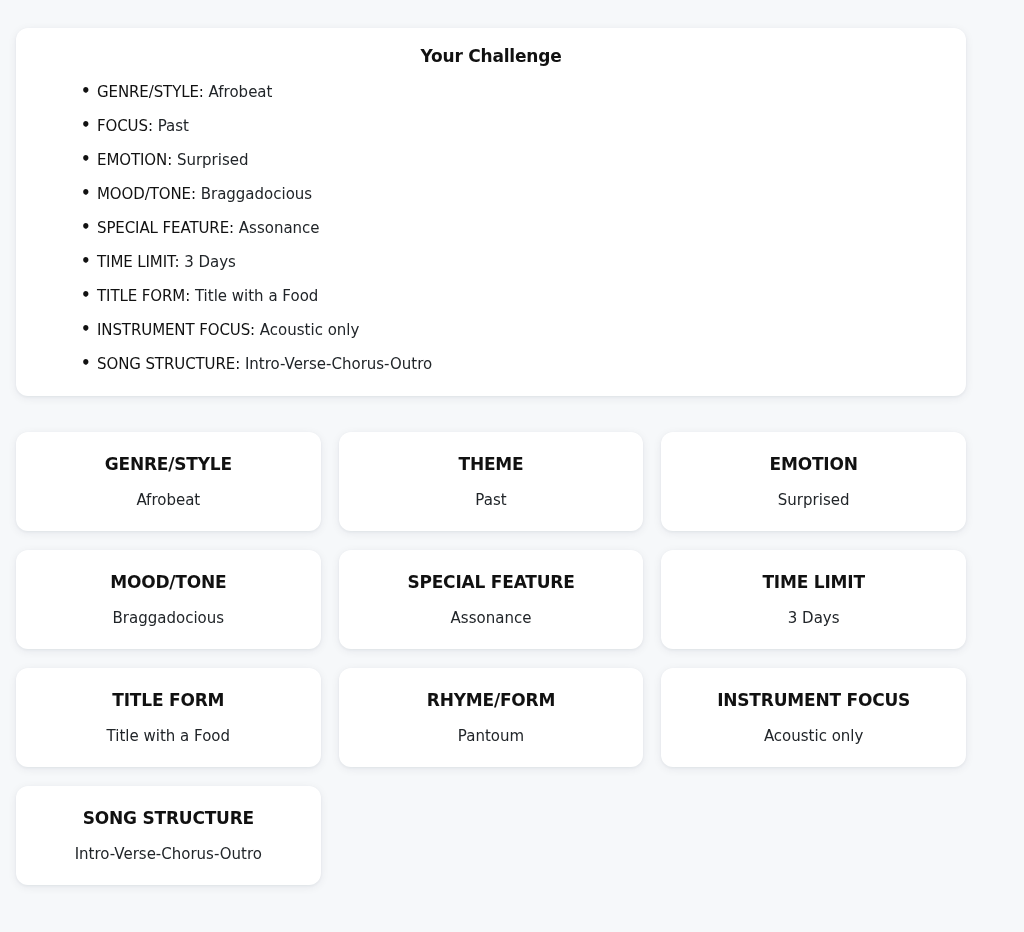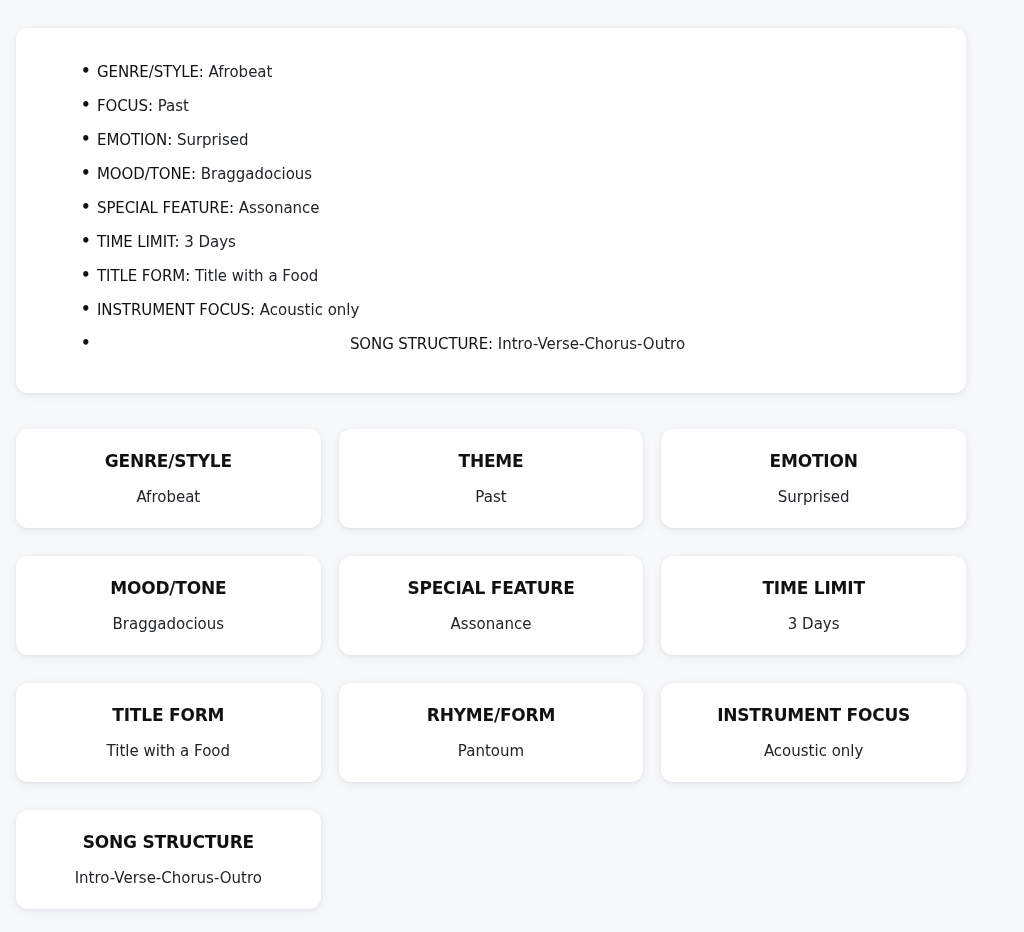--- a/index.html
+++ b/index.html
@@ -42,40 +42,40 @@
     margin: 16px 0 0 0;
     padding: 0 0 0 37px;
   }
   .challenge-item {
     position: relative;
     padding-left: 16px;
     font-size: 15px;
     line-height: 20px;
     margin-bottom: 14px;
   }
-  .challenge-item:last-child { margin-bottom: 17px; text-align: center; }
+  .challenge-item:last-child { margin-bottom: 0; }
   .challenge-item::before {
     content: "\2022";
     position: absolute;
     left: 0;
     top: -1px;
     font-weight: 700;
     color: var(--label-color, #111111);
   }
   .item-label {
     font-weight: 400;
     letter-spacing: -0.1px;
     color: var(--label-color, #111111);
   }
 
   
   .cards-grid {
     display: grid;
     grid-template-columns: repeat(3, 1fr);
-    gap: 28px 18px;
+    gap: 19px 18px;
   }
   .param-card {
     background: var(--card-bg, #ffffff);
     border-radius: 12px;
     box-shadow: 0 2px 10px rgba(20, 30, 55, 0.07), 0 1px 3px rgba(20, 30, 55, 0.05);
     height: 99px;
     display: flex;
     flex-direction: column;
     align-items: center;
     justify-content: center;
@@ -95,20 +95,21 @@
     line-height: 1.2;
     color: var(--value-color, #212529);
   }
 </style>
 </head>
 <body>
 
 <div class="page">
 
   <section class="challenge-card">
+    <h2 class="challenge-title">Your Challenge</h2>
     <ul class="challenge-list" id="challenge-list">
   <li class="challenge-item"><span class="item-label">GENRE/STYLE:</span> <span class="item-value">Afrobeat</span></li>
 
   <li class="challenge-item"><span class="item-label">FOCUS:</span> <span class="item-value">Past</span></li>
 
   <li class="challenge-item"><span class="item-label">EMOTION:</span> <span class="item-value">Surprised</span></li>
 
   <li class="challenge-item"><span class="item-label">MOOD/TONE:</span> <span class="item-value">Braggadocious</span></li>
 
   <li class="challenge-item"><span class="item-label">SPECIAL FEATURE:</span> <span class="item-value">Assonance</span></li>

